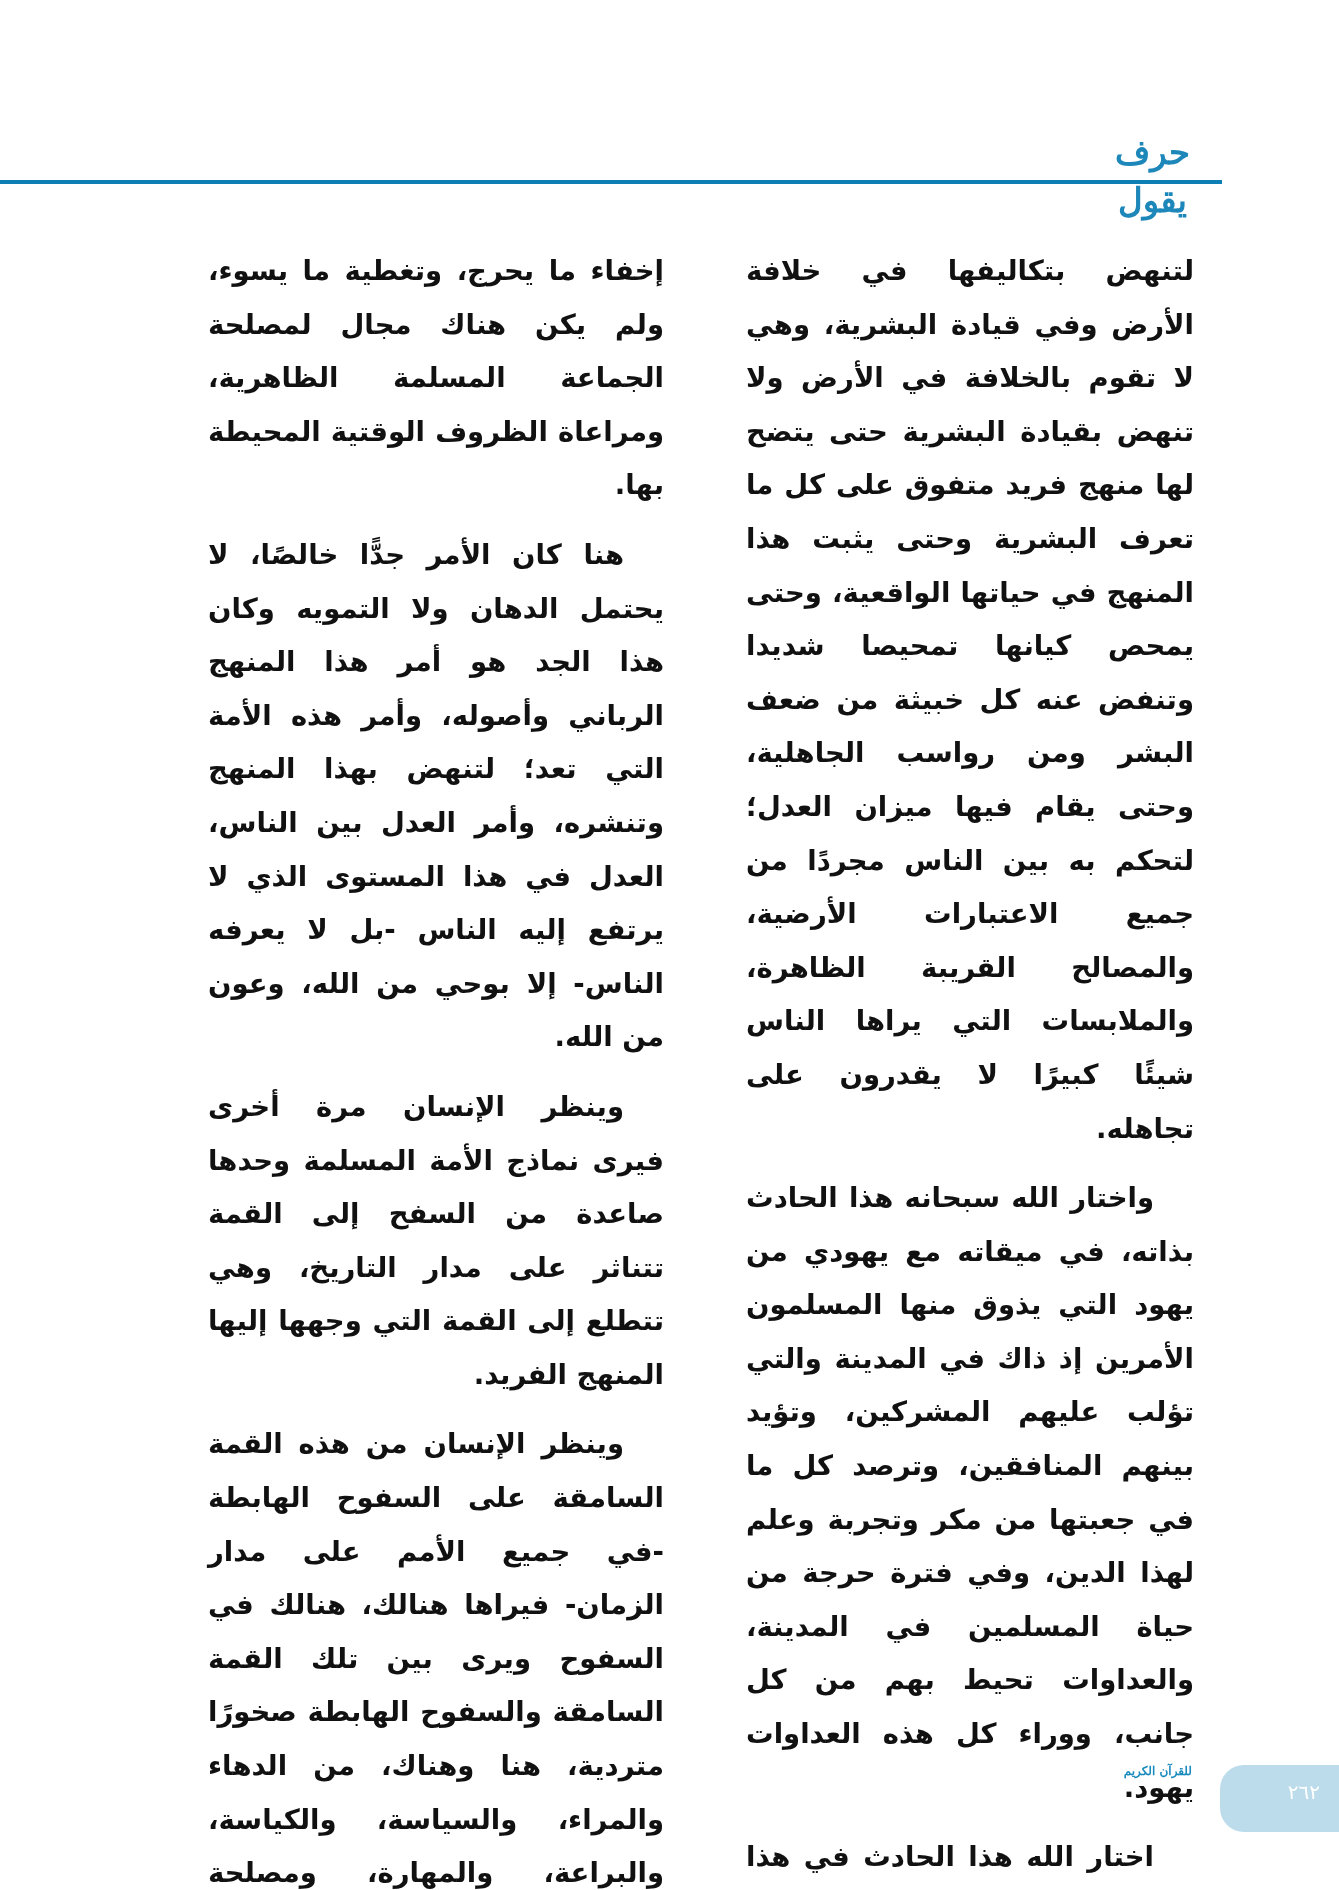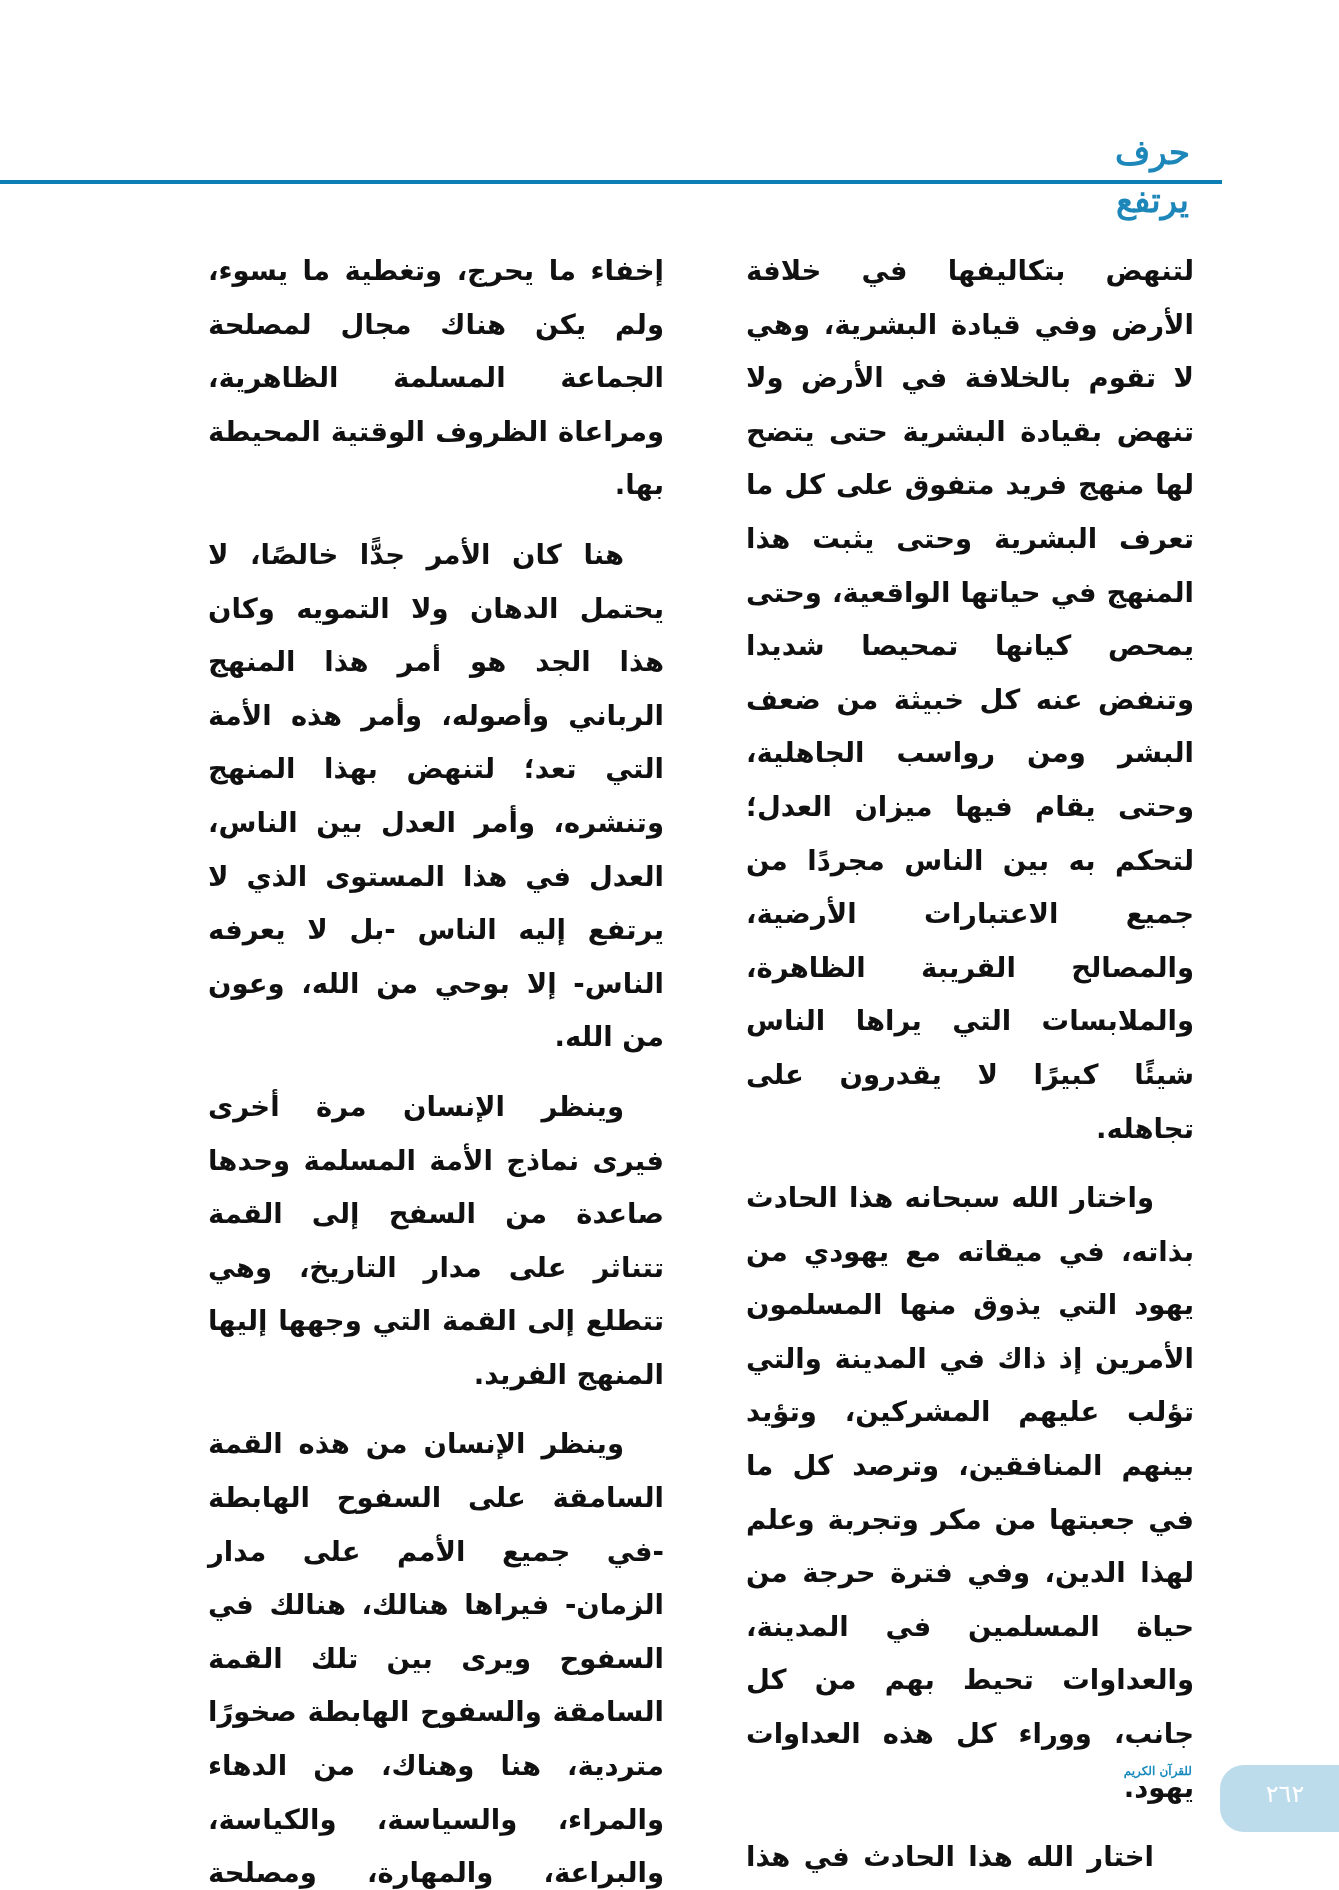--- a/index.html
+++ b/index.html
@@ -15,27 +15,27 @@
   .col-right { left: 730px; width: 480px; }
   .col-left { left: 192px; width: 488px; }
   .para { margin: 16px; text-align-last: right; }
   .para.indent { text-indent: 40px; }
   .footer-logo { position: absolute; top: 1762px; left: 932px; width: 260px; text-align: center;
          direction: rtl; color: #1a8bbd; }
   .footer-logo .main { font-family: "DejaVu Serif", serif; font-size: 26px; font-weight: bold; line-height: 38px; }
   .footer-logo .sub { font-family: "DejaVu Serif", serif; font-size: 12px; font-weight: bold; line-height: 18px; text-align: right; }
   .page-pill { position: absolute; top: 1765px; left: 1220px; width: 140px; height: 67px;
          background: #bcdcec; border-radius: 24px 0 0 24px; }
-  .page-num { position: absolute; top: 1780px; left: 1250px; width: 70px; text-align: center;
-         color: #ffffff; font-family: "DejaVu Sans", sans-serif; font-size: 24px; direction: rtl; }
+  .page-num { position: absolute; top: 1780px; left: 1250px; width: 70px; text-align: right;
+         color: #ffffff; font-family: "DejaVu Sans", sans-serif; font-size: 20px; direction: rtl; }
 </style>
 </head>
 <body>
 
-<div class="header-title">حرف يرتفع</div>
+<div class="header-title">حرف يقول</div>
 <div class="header-rule"></div>
 
 <div class="column col-right">
   <p class="para">لتنهض بتكاليفها في خلافة الأرض وفي قيادة البشرية، وهي لا تقوم بالخلافة في الأرض ولا تنهض بقيادة البشرية حتى يتضح لها منهج فريد متفوق على كل ما تعرف البشرية وحتى يثبت هذا المنهج في حياتها الواقعية، وحتى يمحص كيانها تمحيصا شديدا وتنفض عنه كل خبيثة من ضعف البشر ومن رواسب الجاهلية، وحتى يقام فيها ميزان العدل؛ لتحكم به بين الناس مجردًا من جميع الاعتبارات الأرضية، والمصالح القريبة الظاهرة، والملابسات التي يراها الناس شيئًا كبيرًا لا يقدرون على تجاهله.</p>
   <p class="para indent">واختار الله سبحانه هذا الحادث بذاته، في ميقاته مع يهودي من يهود التي يذوق منها المسلمون الأمرين إذ ذاك في المدينة والتي تؤلب عليهم المشركين، وتؤيد بينهم المنافقين، وترصد كل ما في جعبتها من مكر وتجربة وعلم لهذا الدين، وفي فترة حرجة من حياة المسلمين في المدينة، والعداوات تحيط بهم من كل جانب، ووراء كل هذه العداوات يهود.</p>
   <p class="para indent">اختار الله هذا الحادث في هذا الظرف؛ ليقول فيه سبحانه للجماعة المسلمة ما أراد أن يقول، وليعلمها به ما يريد لها أن تتعلم، ومن ثم لم يكن هناك مجال للباقة، ولا للكياسة، ولا للسياسة، ولا للمهارة في</p>
 </div>
 
 <div class="column col-left">
   <p class="para">إخفاء ما يحرج، وتغطية ما يسوء، ولم يكن هناك مجال لمصلحة الجماعة المسلمة الظاهرية، ومراعاة الظروف الوقتية المحيطة بها.</p>

